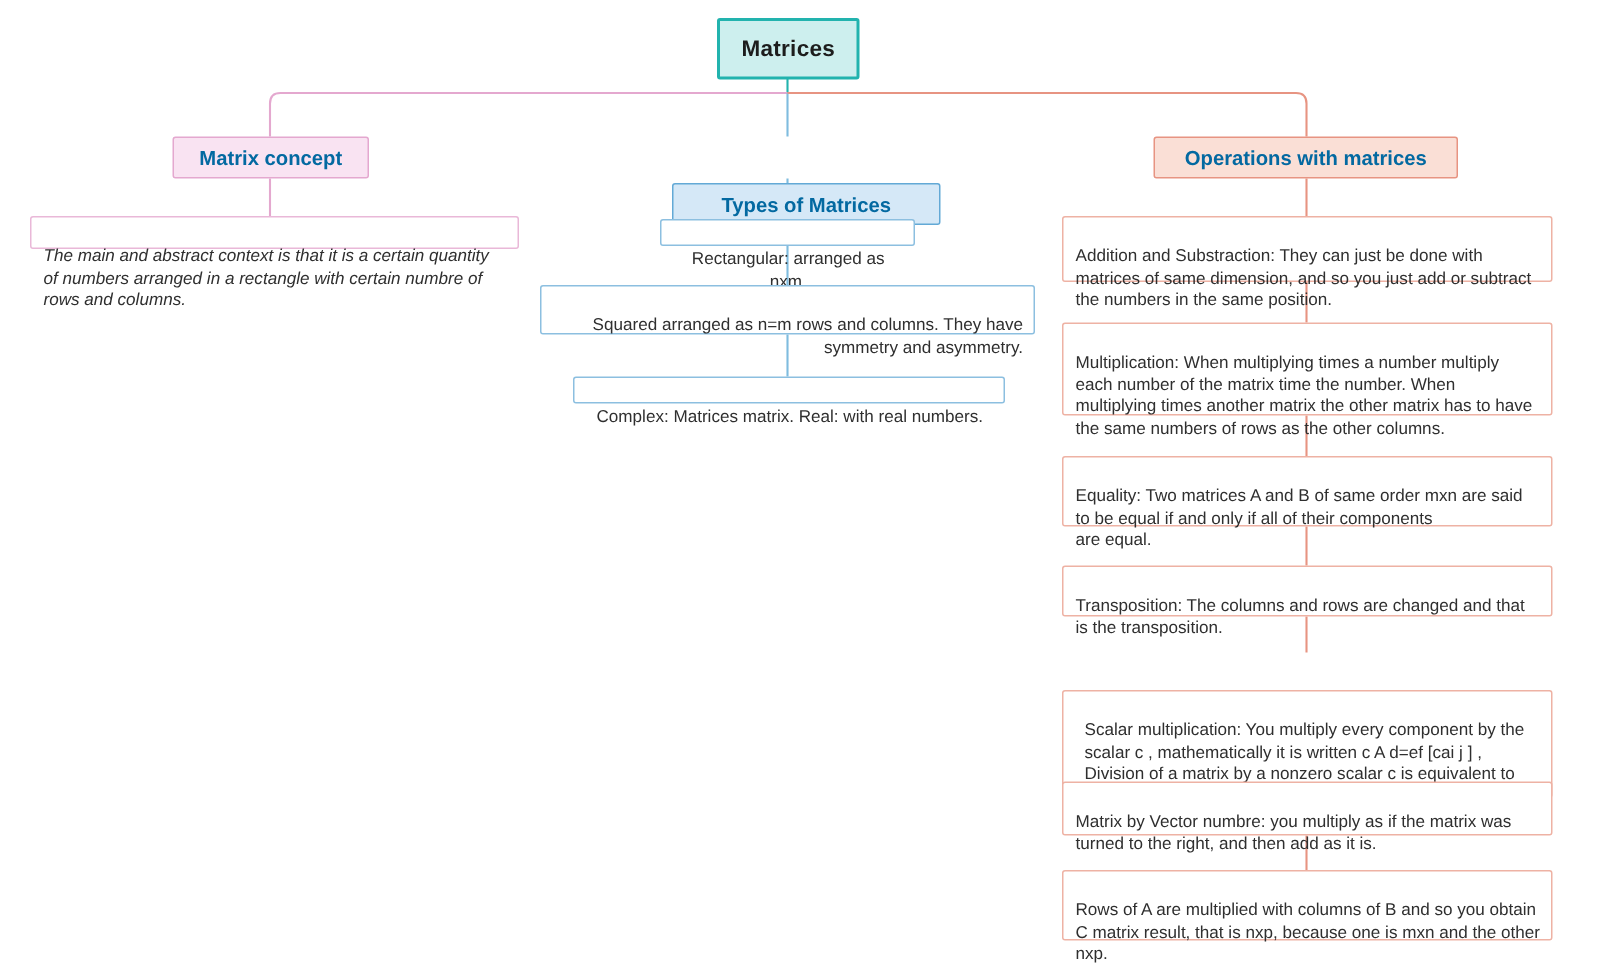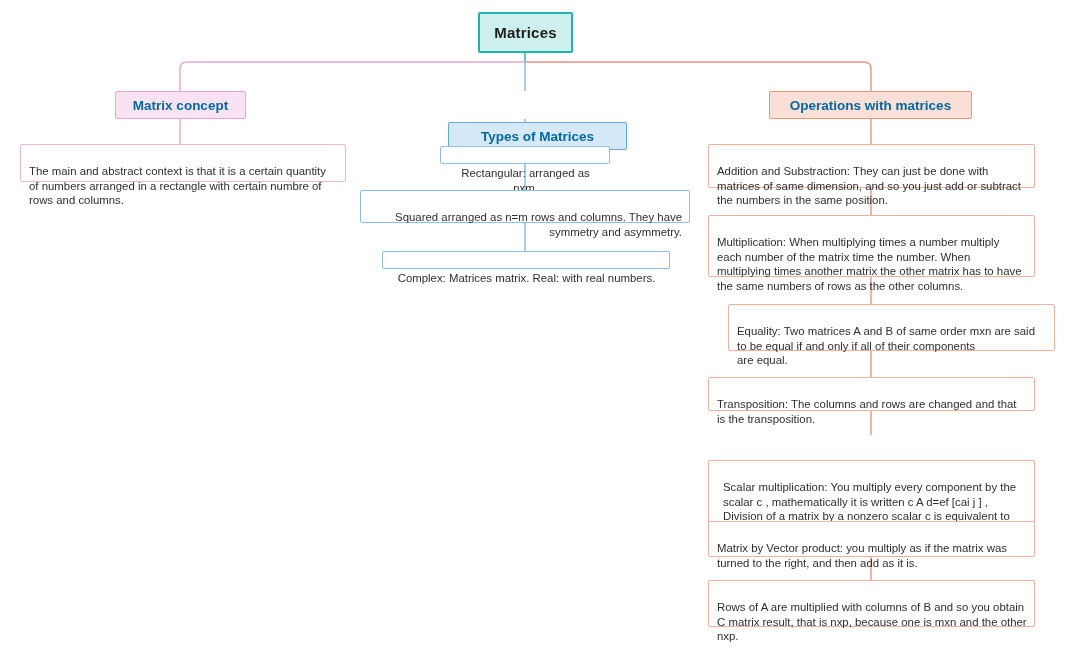--- a/index.html
+++ b/index.html
@@ -118,21 +118,21 @@
   </div>
 
   <div class="node branch-head head-blue" style="left:448px; top:91px; width:179px; height:28px;margin-top:31px;">
     <span>Types of Matrices</span>
   </div>
 
   <div class="node branch-head head-salmon" style="left:769px; top:91px; width:203px; height:28px;">
     <span>Operations with matrices</span>
   </div>
 
-  <div class="node leaf leaf-pink" style="left:20px; top:144px; width:326px; height:38px;">
+  <div class="node leaf leaf-pink" style="left:20px; top:144px; width:326px; height:22px;font-style:italic;">
     <span>The main and abstract context is that it is a certain quantity of numbers arranged in a rectangle with certain numbre of rows and columns.</span>
   </div>
 
   <div class="node leaf leaf-blue leaf-center" style="left:440px; top:146px; width:170px; height:18px;">
     <span>Rectangular: arranged as nxm.</span>
   </div>
 
   <div class="node leaf leaf-blue" style="left:360px; top:190px; width:330px; height:33px;">
     <span>Squared arranged as n=m rows and columns. They have symmetry and asymmetry.</span>
   </div>
@@ -142,34 +142,34 @@
   </div>
 
   <div class="node leaf leaf-salmon" style="left:708px; top:144px; width:327px; height:44px;">
     <span>Addition and Substraction: They can just be done with matrices of same dimension, and so you just add or subtract the numbers in the same position.</span>
   </div>
 
   <div class="node leaf leaf-salmon" style="left:708px; top:215px; width:327px; height:62px;">
     <span>Multiplication: When multiplying times a number multiply each number of the matrix time the number. When multiplying times another matrix the other matrix has to have the same numbers of rows as the other columns.</span>
   </div>
 
-  <div class="node leaf leaf-salmon" style="left:708px; top:304px; width:327px; height:47px;margin-left:20px;">
+  <div class="node leaf leaf-salmon" style="left:708px; top:304px; width:327px; height:47px;">
     <span>Equality: Two matrices A and B of same order mxn are said to be equal if and only if all of their components
 are equal.</span>
   </div>
 
   <div class="node leaf leaf-salmon" style="left:708px; top:377px; width:327px; height:34px;">
     <span>Transposition: The columns and rows are changed and that is the transposition.</span>
   </div>
 
   <div class="node leaf leaf-salmon" style="left:708px; top:460px; width:327px; height:72px;padding-left:14px;">
     <span>Scalar multiplication: You multiply every component by the scalar c , mathematically it is written c A d=ef [cai j ] , Division of a matrix by a nonzero scalar c is equivalent to multiplication by (1/c).</span>
   </div>
 
   <div class="node leaf leaf-salmon" style="left:708px; top:521px; width:327px; height:36px;">
-    <span>Matrix by Vector product: you multiply as if the matrix was turned to the right, and then add as it is.</span>
+    <span>Matrix by Vector numbre: you multiply as if the matrix was turned to the right, and then add as it is.</span>
   </div>
 
   <div class="node leaf leaf-salmon" style="left:708px; top:580px; width:327px; height:47px;">
     <span>Rows of A are multiplied with columns of B and so you obtain C matrix result, that is nxp, because one is mxn and the other nxp.</span>
   </div>
 
 </div>
 
 </body></html>

